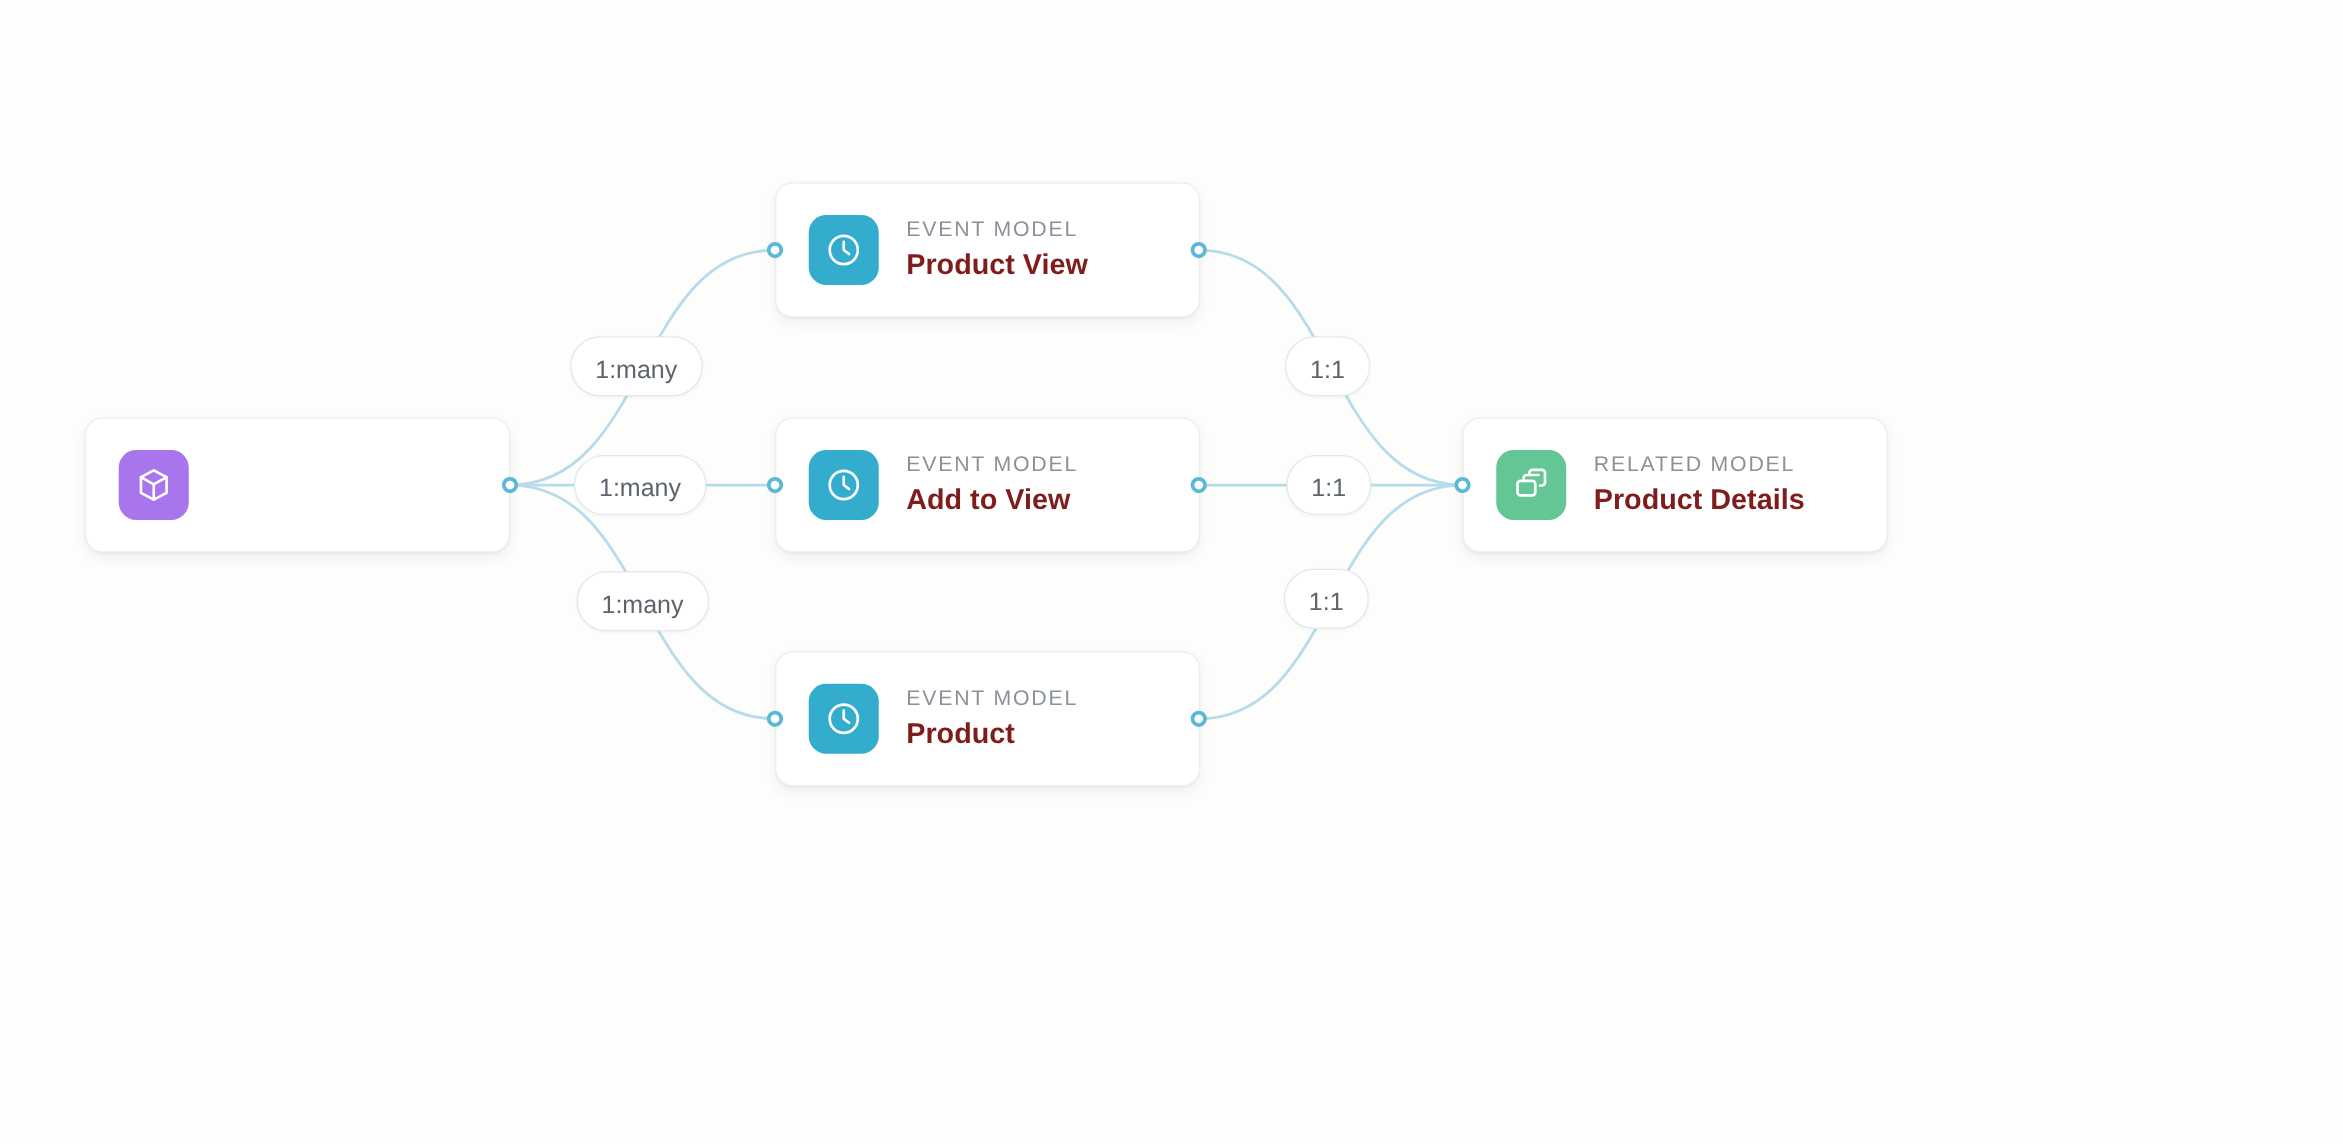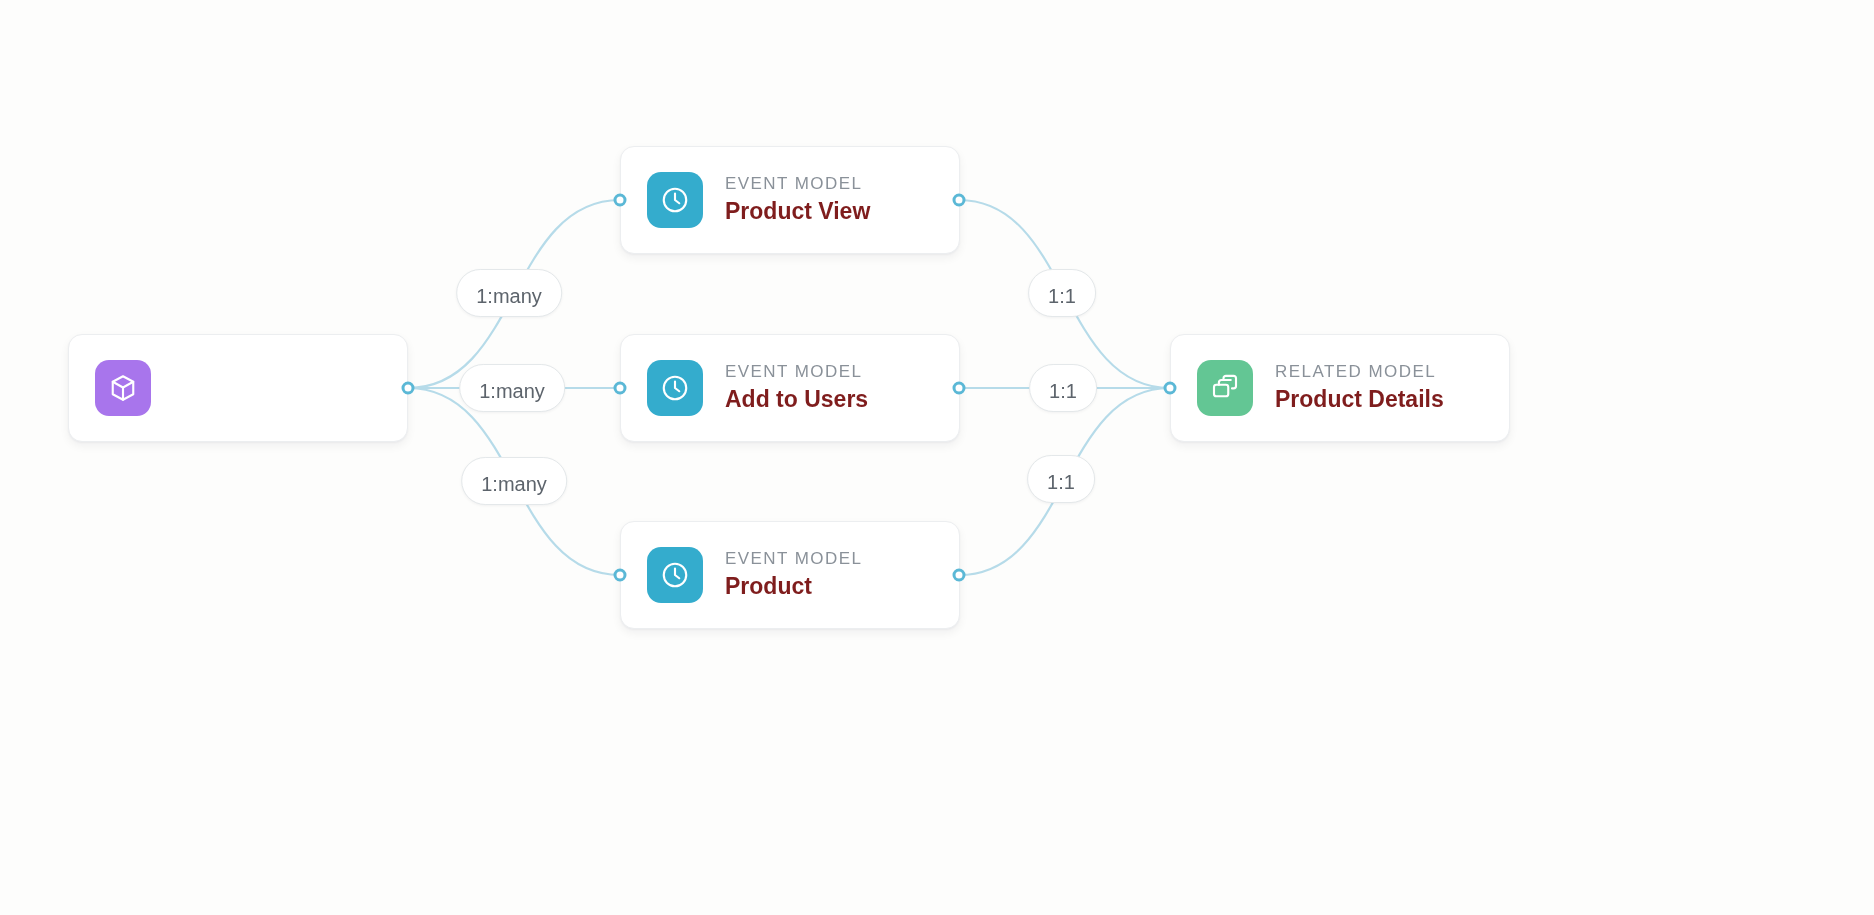--- a/index.html
+++ b/index.html
@@ -142,21 +142,21 @@
       </div>
       <div class="node" style="left: 620px; top: 334px; width: 340px; height: 108px;">
         <div class="node-icon" style="background: rgb(52, 172, 205);">
           <svg width="30" height="30" viewBox="0 0 24 24" fill="none" stroke="#ffffff" stroke-width="1.7" stroke-linecap="round" stroke-linejoin="round">
             <circle cx="12" cy="12" r="9"></circle>
             <path d="M12 6.8V12l3.4 2.6"></path>
           </svg>
         </div>
         <div class="node-text">
           <div class="node-kind">EVENT MODEL</div>
-          <div class="node-title">Add to Users</div>
+          <div class="node-title">Add to View</div>
         </div>
       </div>
       <div class="node" style="left: 620px; top: 521px; width: 340px; height: 108px;">
         <div class="node-icon" style="background: rgb(52, 172, 205);">
           <svg width="30" height="30" viewBox="0 0 24 24" fill="none" stroke="#ffffff" stroke-width="1.7" stroke-linecap="round" stroke-linejoin="round">
             <circle cx="12" cy="12" r="9"></circle>
             <path d="M12 6.8V12l3.4 2.6"></path>
           </svg>
         </div>
         <div class="node-text">

